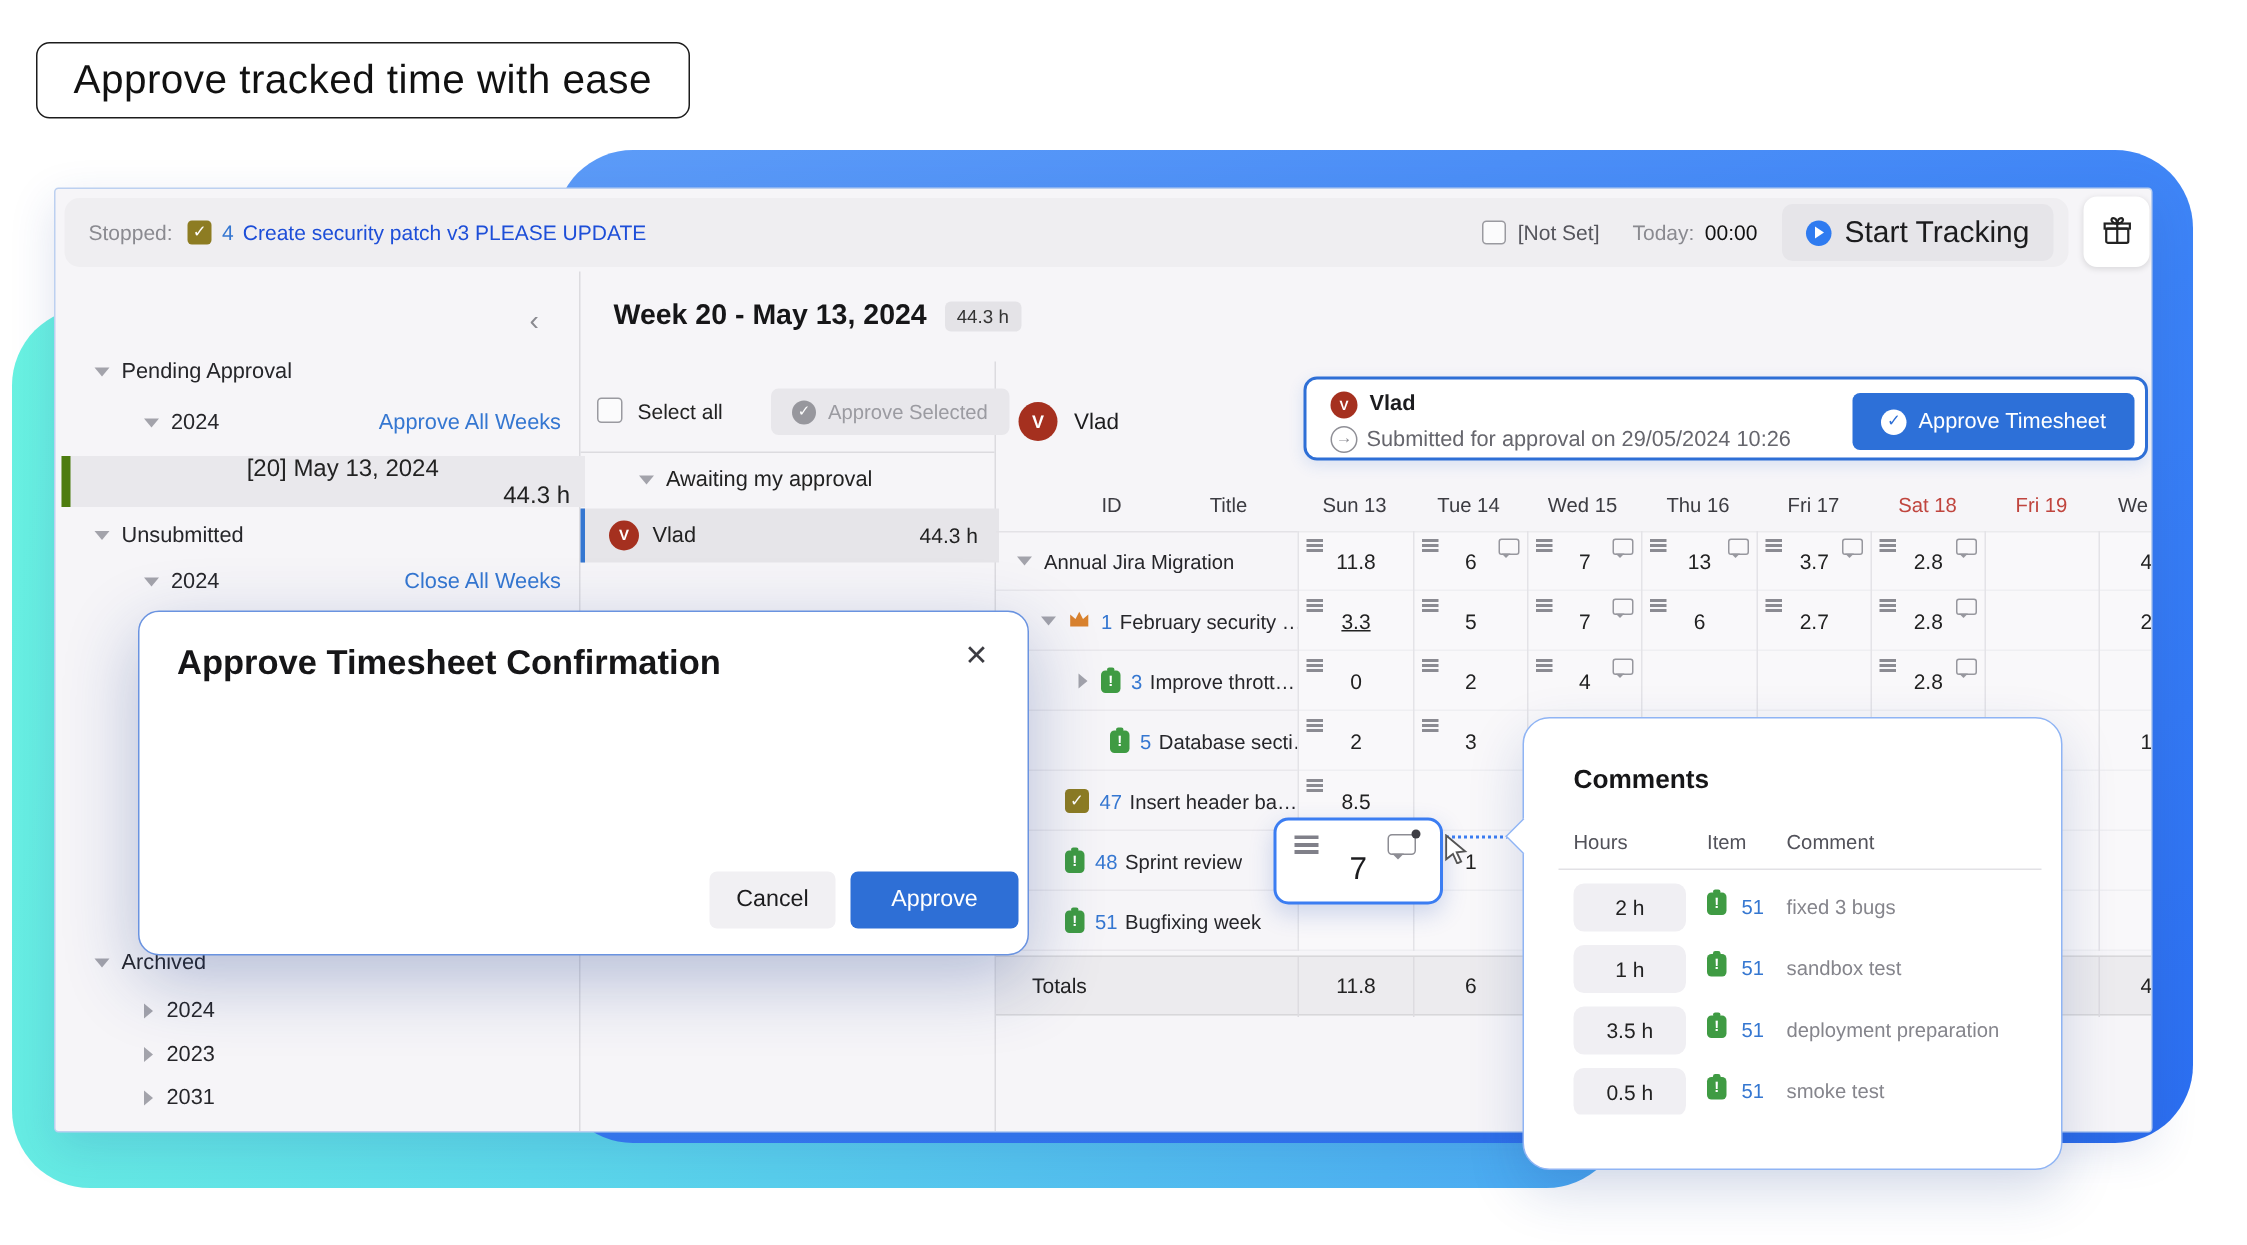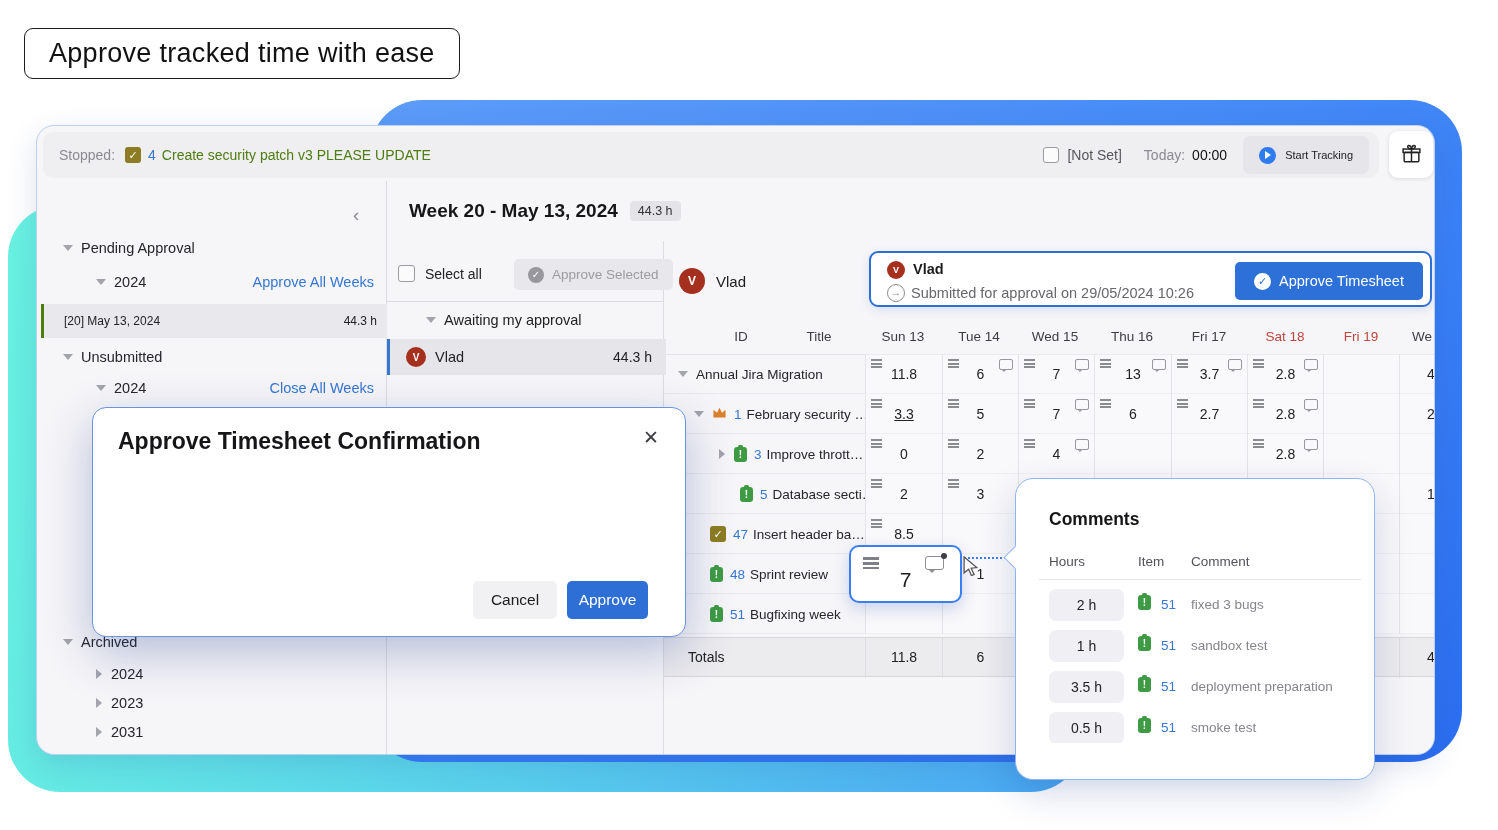--- a/index.html
+++ b/index.html
@@ -12,21 +12,21 @@
             border-radius:9px;font-size:27px;font-weight:400;color:#111;letter-spacing:.3px;background:#fff;}
 
   
   .bg-blue{position:absolute;left:370px;top:100px;width:1092px;height:662px;border-radius:52px;
            background:linear-gradient(160deg,#5d9cf8 0%,#3b82f6 45%,#2b6ef0 100%);z-index:0;}
   .bg-cyan{position:absolute;left:8px;top:205px;width:1075px;height:587px;border-radius:52px;
            background:linear-gradient(100deg,#69f2e1 0%,#5cd9ea 38%,#4aa7f3 100%);z-index:0;}
 
   
   .window{position:absolute;left:36px;top:125px;width:1397px;height:628px;background:#f6f5f8;
-          border:1px solid #bcd0f0;border-radius:18px;overflow:hidden;z-index:2;
+          border:1px solid #bcd0f0;border-radius:3px;overflow:hidden;z-index:2;
           box-shadow:0 10px 30px rgba(40,70,150,.15);}
   .topbar{position:absolute;left:6px;top:6px;width:1336px;height:46px;background:#efeef1;border-radius:10px;
           display:flex;align-items:center;padding:0 10px 0 16px;box-sizing:border-box;font-size:14px;}
   .muted{color:#8a8a90;}
   .linkblue{color:#3577d1;}
   .gift-btn{position:absolute;left:1352px;top:5px;width:44px;height:47px;background:#fff;border-radius:9px;
             display:flex;align-items:center;justify-content:center;box-shadow:0 1px 4px rgba(0,0,0,.12);}
   .divider-v{position:absolute;width:1px;background:#dcdbdf;}
 
   
@@ -57,21 +57,21 @@
   .cmt-icon::after{content:'';position:absolute;left:1px;bottom:-6px;border:3px solid transparent;border-top-color:#97979e;}
   .agg-lg{position:absolute;top:10px;left:12px;width:16px;height:13px;
           background:repeating-linear-gradient(to bottom,#808089 0 2.6px,rgba(0,0,0,0) 2.6px 4.9px);}
   .cmt-lg{position:absolute;top:9px;right:16px;width:17px;height:12px;border:1.4px solid #8d8d94;border-radius:3px;}
   .cmt-lg::after{content:'';position:absolute;left:2px;bottom:-8px;border:4px solid transparent;border-top-color:#8d8d94;}
   .cmt-lg::before{content:'';position:absolute;right:-4px;top:-4px;width:6px;height:6px;border-radius:50%;background:#3e3e44;}
 
   
   .tree-row{position:absolute;display:flex;align-items:center;font-size:14.5px;color:#26262a;height:20px;}
   .sel-week{position:absolute;left:4px;top:178px;width:343px;height:34px;background:#e9e8ec;
-            border-left:3px solid #4d7c0f;display:flex;align-items:center;font-size:12px;}
+            border-left:6px solid #4d7c0f;display:flex;align-items:center;font-size:16px;flex-direction:column;}
 
   
   .btn-disabled{position:absolute;left:477px;top:133px;height:31px;padding:0 14px;background:#e8e7eb;border-radius:5px;
      display:flex;align-items:center;gap:8px;font-size:13.5px;color:#9b9ba1;}
   .vlad-row{position:absolute;left:350px;top:213px;width:276px;height:36px;background:#e6e5e9;
             border-left:3px solid #3577d1;display:flex;align-items:center;}
 
   
   .banner{position:absolute;left:832px;top:125px;width:563px;height:56px;background:#fff;border:2px solid #2e6fd6;
           border-radius:9px;box-sizing:border-box;box-shadow:0 3px 10px rgba(46,111,214,.15);}
@@ -126,29 +126,29 @@
 
   <div class="bg-cyan"></div>
   <div class="bg-blue"></div>
 
   <div class="window">
 
     <div class="topbar">
       <span class="muted">Stopped:</span>
       <span class="olive-check-icon" style="margin-left:10px;">✓</span>
       <span class="linkblue" style="margin-left:7px;">4</span>
-      <span style="margin-left:6px;color:#4d7c0f;">Create security patch v3 PLEASE UPDATE</span>
+      <span style="margin-left:6px;color:#1d4ed8;">Create security patch v3 PLEASE UPDATE</span>
       <span style="margin-left:auto;justify-content:center;" class="flex">
         <span class="cbx" style="width:14px;height:14px;"></span>
         <span style="margin-left:8px;color:#55555c;">[Not Set]</span>
         <span class="muted" style="margin-left:22px;">Today:</span>
         <span style="margin-left:7px;font-weight:normal;color:#111;">00:00</span>
         <span class="flex" style="margin-left:16px;height:38px;padding:0 16px;background:#e6e5e9;border-radius:7px;gap:9px;">
           <span class="play-icon"></span>
-          <span style="font-size:11px;color:#1c1c1e;">Start Tracking</span>
+          <span style="font-size:20px;color:#1c1c1e;">Start Tracking</span>
         </span>
       </span>
     </div>
     <div class="gift-btn">
       <svg width="21" height="21" viewBox="0 0 20 20" fill="none" stroke="#222" stroke-width="1.4">
         <rect x="3" y="8" width="14" height="9" rx="1"></rect>
         <rect x="2" y="4.8" width="16" height="3.2"></rect>
         <line x1="10" y1="4.8" x2="10" y2="17"></line>
         <path d="M10 4.8 C6 4.8 5.5 1.4 7.5 1.4 C9.5 1.4 10 4.8 10 4.8 Z"></path>
         <path d="M10 4.8 C14 4.8 14.5 1.4 12.5 1.4 C10.5 1.4 10 4.8 10 4.8 Z"></path>
@@ -490,16 +490,16 @@
   </div>
 
   <svg class="abs" style="left:963px;top:556px;z-index:9;" width="18" height="20" viewBox="0 0 17 19">
     <path d="M1 1 L13 11 L7.7 11.6 L10.5 17.5 L8 18.6 L5.3 12.6 L1 16 Z" fill="#fff" stroke="#555" stroke-width="1.2"></path>
   </svg>
 
   <div class="dialog">
     <div style="position:absolute;left:25px;top:20px;font-size:23px;font-weight:600;color:#161618;">Approve Timesheet Confirmation</div>
     <div style="position:absolute;right:26px;top:18px;font-size:19px;color:#3c3c42;">✕</div>
     <button class="btn" style="position:absolute;left:380px;top:173px;width:84px;height:38px;background:#f1f0f3;color:#1c1c1e;">Cancel</button>
-    <button class="btn" style="position:absolute;left:474px;top:173px;width:81px;height:38px;background:#2e6fd6;color:#fff;">Approve</button>
+    <button class="btn" style="position:absolute;left:474px;top:173px;width:112px;height:38px;background:#2e6fd6;color:#fff;">Approve</button>
   </div>
 
 </div>
 
 </body></html>

